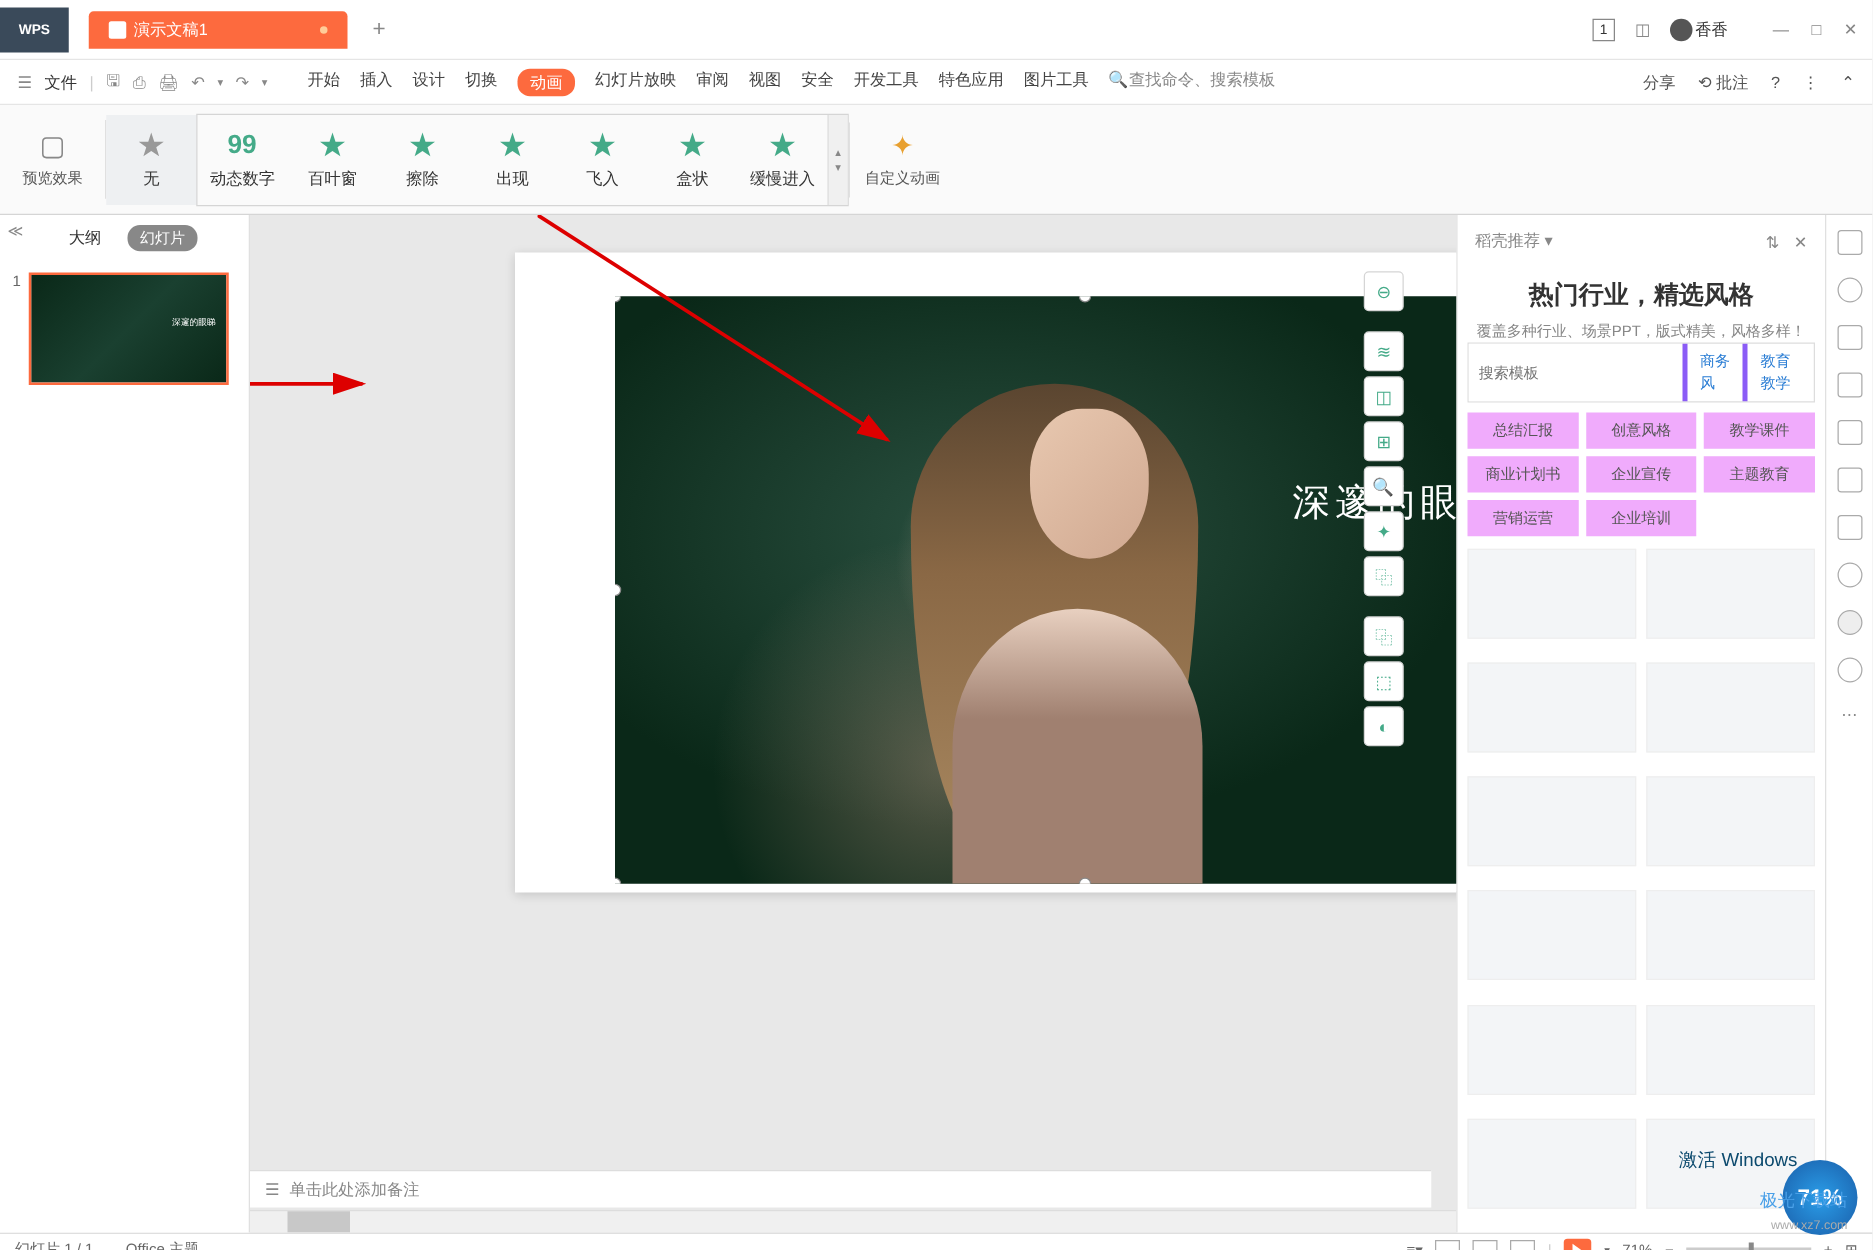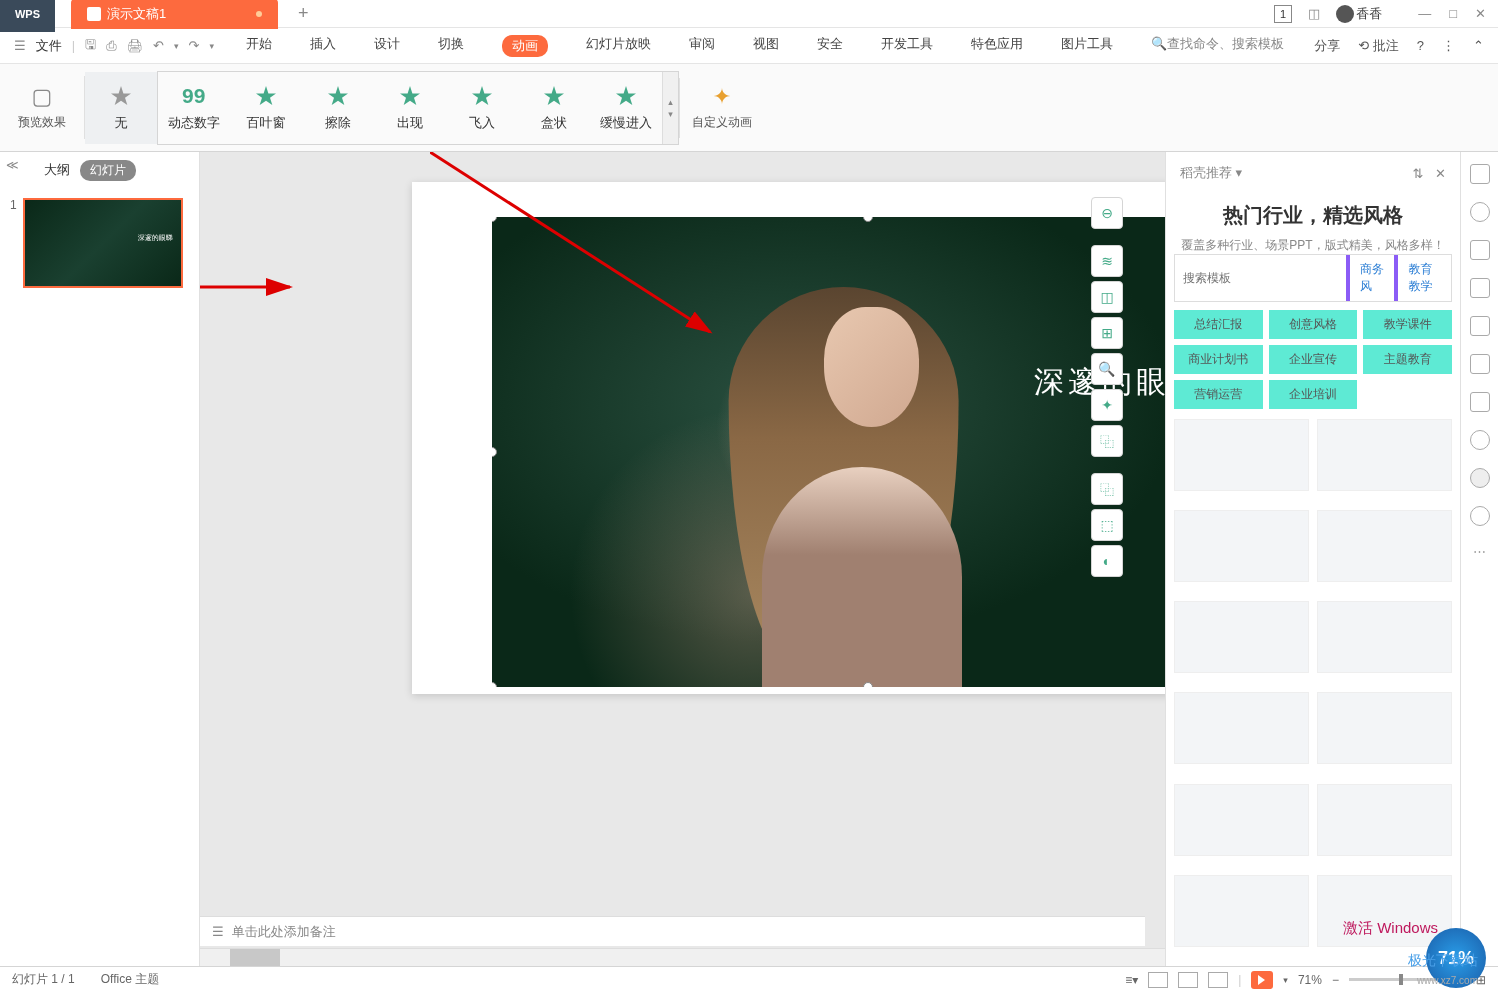--- a/index.html
+++ b/index.html
@@ -1,54 +1,54 @@
 <!DOCTYPE html>
 <html><head>
 <meta charset="utf-8">
 <style>
 * { margin: 0; padding: 0; box-sizing: border-box; font-family: "Microsoft YaHei", sans-serif; }
 body { background: #fff; width: 1498px; height: 1000px; overflow: hidden; position: relative; font-size: 13px; color: #333; }
 
 
-.titlebar { height: 28px; background: #fff; display: flex; align-items: center; border-bottom: 1px solid #e5e5e5; }
+.titlebar { height: 48px; background: #fff; display: flex; align-items: center; border-bottom: 1px solid #e5e5e5; }
 .wps-logo { width: 55px; height: 36px; background: #3a4a5a; display: flex; align-items: center; justify-content: center; color: #fff; font-size: 11px; font-weight: bold; }
 .tab { display: flex; align-items: center; height: 30px; background: #fd6a3e; color: #fff; padding: 0 16px; margin-left: 16px; border-radius: 4px 4px 0 0; position: relative; }
 .tab-icon { width: 14px; height: 14px; background: #fff; margin-right: 6px; border-radius: 2px; }
 .tab-dot { width: 6px; height: 6px; background: #ffcc99; border-radius: 50%; margin-left: 90px; }
 .new-tab { width: 30px; height: 30px; display: flex; align-items: center; justify-content: center; color: #888; margin-left: 10px; font-size: 18px; cursor: pointer; }
 .titlebar-right { margin-left: auto; display: flex; align-items: center; gap: 16px; padding-right: 12px; }
 .box-num { width: 18px; height: 18px; border: 1px solid #888; display: flex; align-items: center; justify-content: center; font-size: 11px; }
 .user-chip { display: flex; align-items: center; gap: 2px; }
 .user-avatar { width: 18px; height: 18px; background: #555; border-radius: 50%; }
 .win-controls { display: flex; gap: 18px; color: #888; margin-left: 20px; }
 
 
 .menubar { height: 36px; display: flex; align-items: center; padding: 0 14px; gap: 12px; border-bottom: 1px solid #e5e5e5; font-size: 13px; }
 .menu-left { display: flex; align-items: center; gap: 10px; }
-.menu-tabs { display: flex; gap: 38px; margin-left: 20px; }
+.menu-tabs { display: flex; gap: 16px; margin-left: 20px; }
 .menu-tab { cursor: pointer; color: #444; }
 .menu-tab.active { background: #fd6a3e; color: #fff; padding: 2px 10px; border-radius: 10px; }
 .menubar-right { margin-left: auto; display: flex; align-items: center; gap: 18px; color: #555; }
 
 
 .ribbon { height: 88px; display: flex; align-items: center; border-bottom: 1px solid #d5d5d5; background: #fafafa; }
 .ribbon-group { display: flex; flex-direction: column; align-items: center; justify-content: center; gap: 4px; padding: 8px 12px; font-size: 12px; color: #555; cursor: pointer; }
 .ribbon-group.preview { border-right: 1px solid #e0e0e0; padding: 8px 18px; }
 .ribbon-sep { width: 1px; height: 60px; background: #e0e0e0; }
 .anim-btn { width: 72px; height: 72px; display: flex; flex-direction: column; align-items: center; justify-content: center; gap: 6px; }
 .anim-btn.none { background: #eef0f2; }
 .anim-gallery { border: 1px solid #d5d5d5; display: flex; }
 .star { width: 24px; height: 24px; position: relative; }
 .star svg { width: 100%; height: 100%; }
 .gallery-handle { width: 16px; background: #f0f0f0; border-left: 1px solid #ddd; display: flex; flex-direction: column; justify-content: center; align-items: center; gap: 2px; }
 
 
 .main { display: flex; height: 814px; }
 .thumb-panel { width: 200px; border-right: 1px solid #e0e0e0; background: #fff; display: flex; flex-direction: column; }
-.thumb-header { height: 36px; display: flex; align-items: center; gap: 10px; padding: 0 10px; font-size: 13px; }
+.thumb-header { height: 36px; display: flex; align-items: center; gap: 21px; padding: 0 10px; font-size: 13px; }
 .pill { background: #888; color: #fff; padding: 2px 10px; border-radius: 10px; font-size: 12px; }
 .thumb-list { flex: 1; padding: 10px; }
 .thumb-item { display: flex; gap: 6px; }
 .thumb-num { font-size: 12px; color: #666; }
 .thumb-img { width: 160px; height: 90px; border: 2px solid #fd6a3e; background: linear-gradient(135deg, #0a2818 0%, #1a4030 50%, #0a2818 100%); position: relative; }
 .thumb-img::after { content: "深邃的眼睇"; position: absolute; right: 8px; top: 38%; color: #fff; font-size: 7px; }
 
 .canvas-area { flex: 1; background: #e8e8e8; position: relative; overflow: hidden; }
 .slide { position: absolute; left: 212px; top: 30px; width: 912px; height: 512px; background: #fff; box-shadow: 0 2px 8px rgba(0,0,0,.15); }
 .slide-img { position: absolute; left: 80px; top: 35px; width: 752px; height: 470px; background: radial-gradient(ellipse at 40% 40%, #2a5040 0%, #0a2818 60%); overflow: hidden; }
@@ -74,24 +74,24 @@
 
 
 .side-panel { width: 295px; border-left: 1px solid #e0e0e0; background: #fff; padding: 8px; display: flex; flex-direction: column; }
 .side-header { display: flex; align-items: center; justify-content: space-between; color: #888; font-size: 13px; padding: 4px 6px; }
 .promo-title { text-align: center; font-size: 20px; font-weight: bold; margin-top: 16px; }
 .promo-sub { text-align: center; font-size: 12px; color: #888; margin-top: 8px; }
 .search-row { display: flex; border: 1px solid #ddd; }
 .search-row input { flex: 1; border: none; padding: 6px 8px; outline: none; font-size: 12px; }
 .search-row .chip { padding: 6px 10px; font-size: 12px; color: #2a7dd4; border-left: 4px solid #8b5cf6; cursor: pointer; }
 .tag-grid { display: grid; grid-template-columns: repeat(3, 1fr); gap: 6px; margin-top: 8px; }
-.tag { background: #5eead4; text-align: center; padding: 6px 0; font-size: 12px; color: #555; cursor: pointer; }
+.tag { background: #f0abfc; text-align: center; padding: 6px 0; font-size: 12px; color: #555; cursor: pointer; }
 .placeholder-grid { flex: 1; margin-top: 10px; display: grid; grid-template-columns: 1fr 1fr; gap: 8px; }
 .ph { background: #f3f5f7; border: 1px solid #eee; height: 72px; }
-.activate-text { position: absolute; right: 60px; bottom: 62px; color: #be185d; font-size: 15px; }
+.activate-text { position: absolute; right: 60px; bottom: 62px; color: #0c4a6e; font-size: 15px; }
 
 
 .icon-rail { width: 38px; border-left: 1px solid #e0e0e0; display: flex; flex-direction: column; align-items: center; padding-top: 12px; gap: 18px; color: #888; }
 .rail-icon { width: 20px; height: 20px; border: 1px solid #aaa; border-radius: 3px; cursor: pointer; }
 .rail-icon.round { border-radius: 50%; }
 
 
 .statusbar { height: 26px; border-top: 1px solid #d5d5d5; display: flex; align-items: center; padding: 0 12px; font-size: 12px; color: #666; gap: 26px; }
 .statusbar-right { margin-left: auto; display: flex; align-items: center; gap: 10px; }
 .view-btn { width: 20px; height: 16px; border: 1px solid #aaa; cursor: pointer; }

